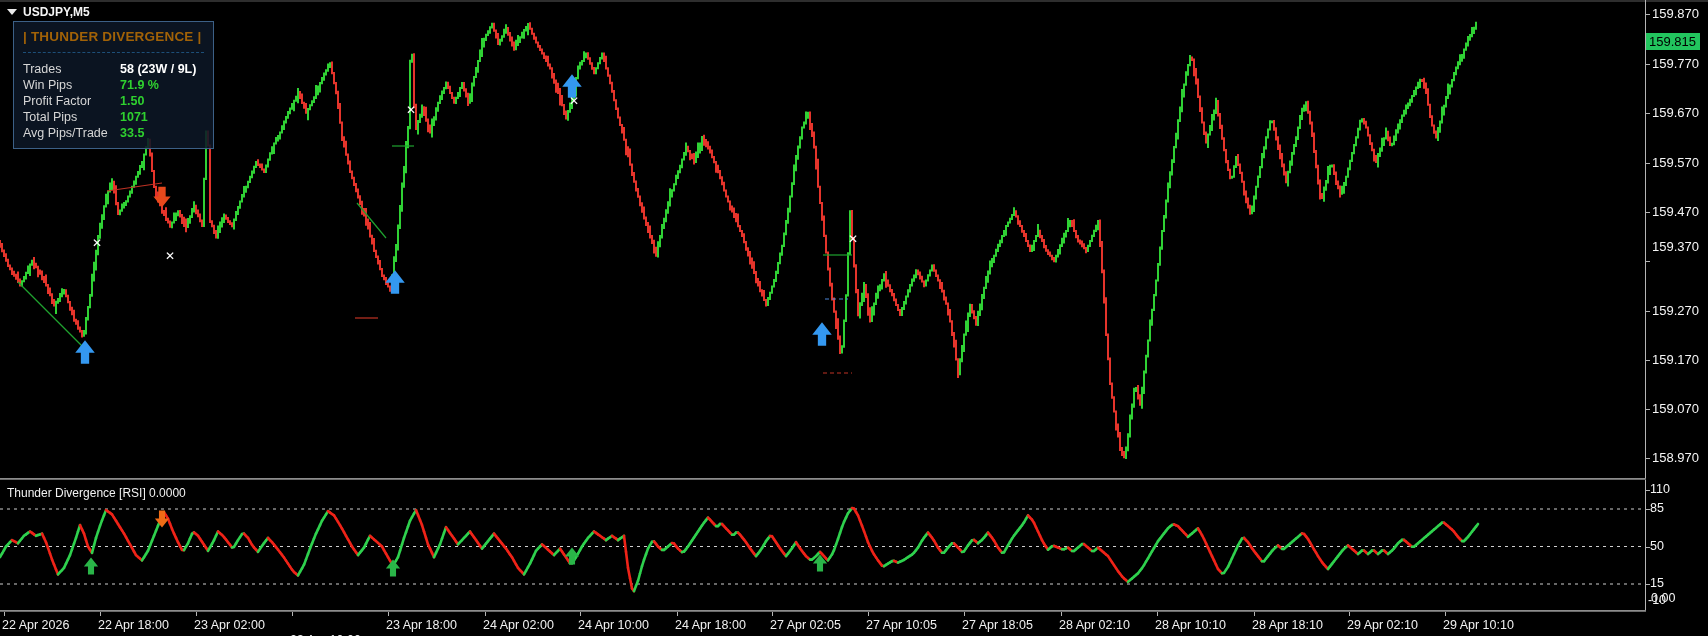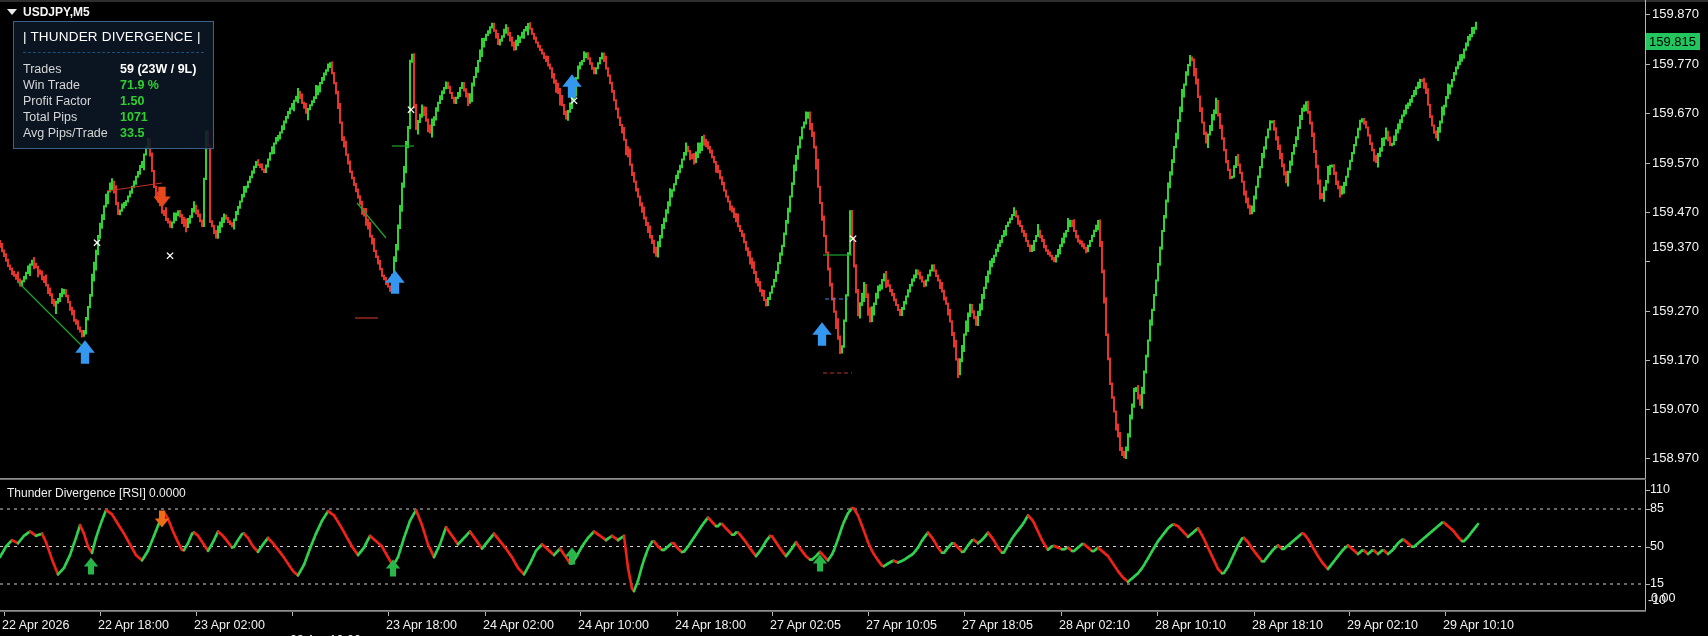--- a/index.html
+++ b/index.html
@@ -9,21 +9,21 @@
 
   
   .symbol-label{position:absolute;left:7px;top:5px;z-index:6;display:flex;align-items:center;gap:6px;
                 color:#f5f5f5;font-size:12px;font-weight:bold;}
   .tri-down{width:0;height:0;border-left:5px solid transparent;border-right:5px solid transparent;
             border-top:6px solid #e9e9e9;}
 
   
   .info-panel{position:absolute;left:13px;top:21px;width:201px;z-index:6;
               background:rgba(12,23,38,0.88);border:1px solid #3c6086;padding:7px 9px 7px 9px;box-sizing:border-box;}
-  .info-title{color:#ffffff;font-size:13.5px;font-weight:normal;letter-spacing:.2px;
+  .info-title{color:#a16207;font-size:13.5px;font-weight:bold;letter-spacing:.2px;
               padding-bottom:8px;border-bottom:1px dashed #1d4f79;margin-bottom:8px;white-space:nowrap;}
   .info-row{display:flex;font-size:12.5px;line-height:16px;color:#d6d6d6;white-space:nowrap;}
   .info-row .lbl{width:97px;flex:0 0 auto;}
   .info-row .val{font-weight:bold;color:#fff;}
   .info-row .val.green{color:#2fd12f;}
 
   
   svg.chart{position:absolute;left:0;top:0;z-index:1;}
 
   
@@ -1569,24 +1569,24 @@
 
   <div class="symbol-label">
     <span class="tri-down"></span>
     <span>USDJPY,M5</span>
   </div>
 
   <div class="info-panel">
     <div class="info-title">| THUNDER DIVERGENCE |</div>
     <div class="info-row">
       <span class="lbl">Trades</span>
-      <span class="val">59  (23W / 9L)</span>
+      <span class="val">58  (23W / 9L)</span>
     </div>
     <div class="info-row">
-      <span class="lbl">Win Trade</span>
+      <span class="lbl">Win Pips</span>
       <span class="val green">71.9 %</span>
     </div>
     <div class="info-row">
       <span class="lbl">Profit Factor</span>
       <span class="val green">1.50</span>
     </div>
     <div class="info-row">
       <span class="lbl">Total Pips</span>
       <span class="val green">1071</span>
     </div>

